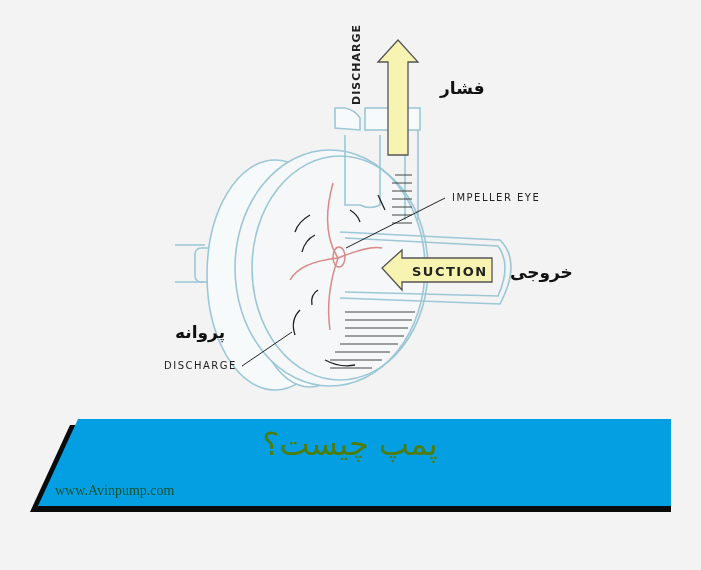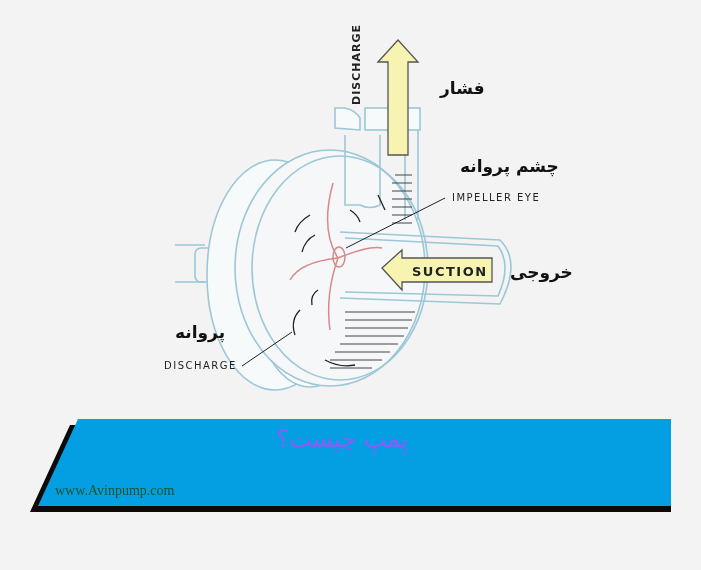--- a/index.html
+++ b/index.html
@@ -2,21 +2,21 @@
 <html><head>
 <meta charset="utf-8">
 <style>
   html, body { margin:0; padding:0; }
   body { width:701px; height:570px; background:#f3f3f3; position:relative; overflow:hidden; font-family:"DejaVu Sans", sans-serif; }
   .diagram { position:absolute; left:0; top:0; width:701px; height:420px; }
   .lbl { position:absolute; white-space:nowrap; color:#111; }
   .fa { font-family:"DejaVu Sans", sans-serif; font-weight:bold; font-size:17px; direction:rtl; }
   .en { font-family:"DejaVu Sans", sans-serif; font-size:10px; letter-spacing:1.5px; color:#222;text-align:center; }
   .banner { position:absolute; left:0; top:410px; width:701px; height:110px; }
-  .banner-title { position:absolute; left:222px; top:425px; width:240px; text-align:center; color:#8b5cf6; font-size:24px; direction:rtl; font-family:"DejaVu Sans", sans-serif; }
+  .banner-title { position:absolute; left:230px; top:425px; width:240px; text-align:center; color:#4d7c0f; font-size:32px; direction:rtl; font-family:"DejaVu Sans", sans-serif; }
   .banner-url { position:absolute; left:55px; top:483px; color:#14532d; font-family:"Liberation Serif", serif; font-size:14px; }
 </style>
 </head>
 <body>
 
 <div class="diagram">
   <svg width="701" height="420" viewBox="0 0 701 420">
     <g fill="none" stroke="#9cc7d6" stroke-width="1.6">
 
       <path d="M175 245 L205 245 M175 282 L205 282"></path>
@@ -77,21 +77,20 @@
 
     <path d="M382 268 L402 250 L402 258 L492 258 L492 282 L402 282 L402 290 Z" fill="#f7f3b0" stroke="#555" stroke-width="1.3"></path>
 
     <g stroke="#222" stroke-width="1">
       <line x1="445" y1="198" x2="346" y2="248"></line>
       <line x1="242" y1="366" x2="292" y2="332"></line>
     </g>
   </svg>
 
   <div class="lbl fa" style="left:440px;top:78px;">فشار</div>
-  <div class="lbl fa" style="left:460px;top:156px;">چشم پروانه</div>
   <div class="lbl en" style="left:452px;top:192px;">IMPELLER EYE</div>
   <div class="lbl en" style="left:412px;top:264px;font-weight:bold;font-size:13px;">SUCTION</div>
   <div class="lbl fa" style="left:510px;top:262px;">خروجی</div>
   <div class="lbl fa" style="left:175px;top:322px;">پروانه</div>
   <div class="lbl en" style="left:164px;top:360px;">DISCHARGE</div>
 </div>
 
 <div class="banner">
   <svg width="701" height="110" viewBox="0 0 701 110">
     <polygon points="70,15 671,15 671,102 30,102" fill="#0a0a0a"></polygon>

